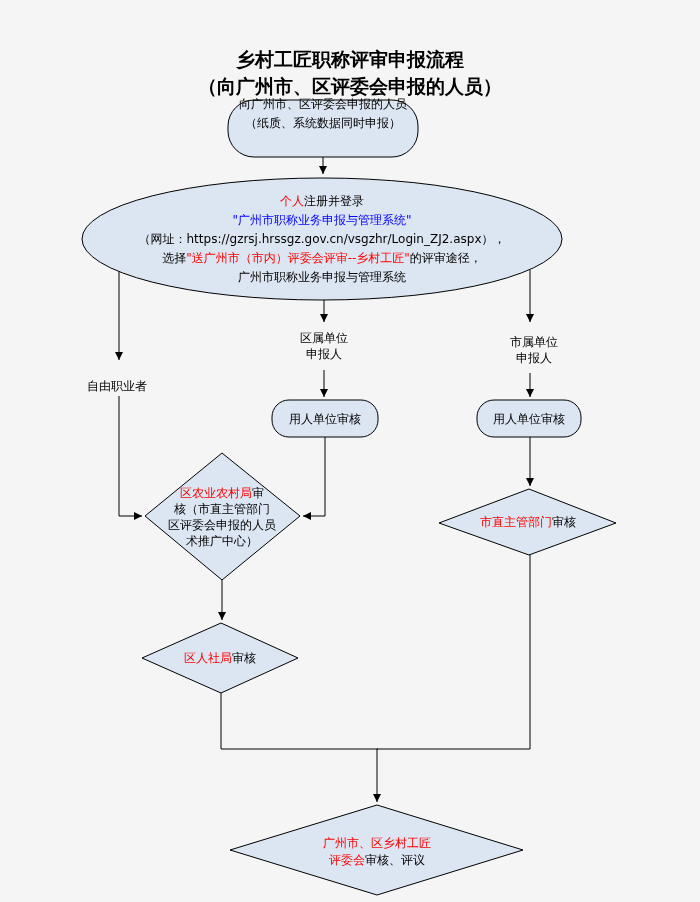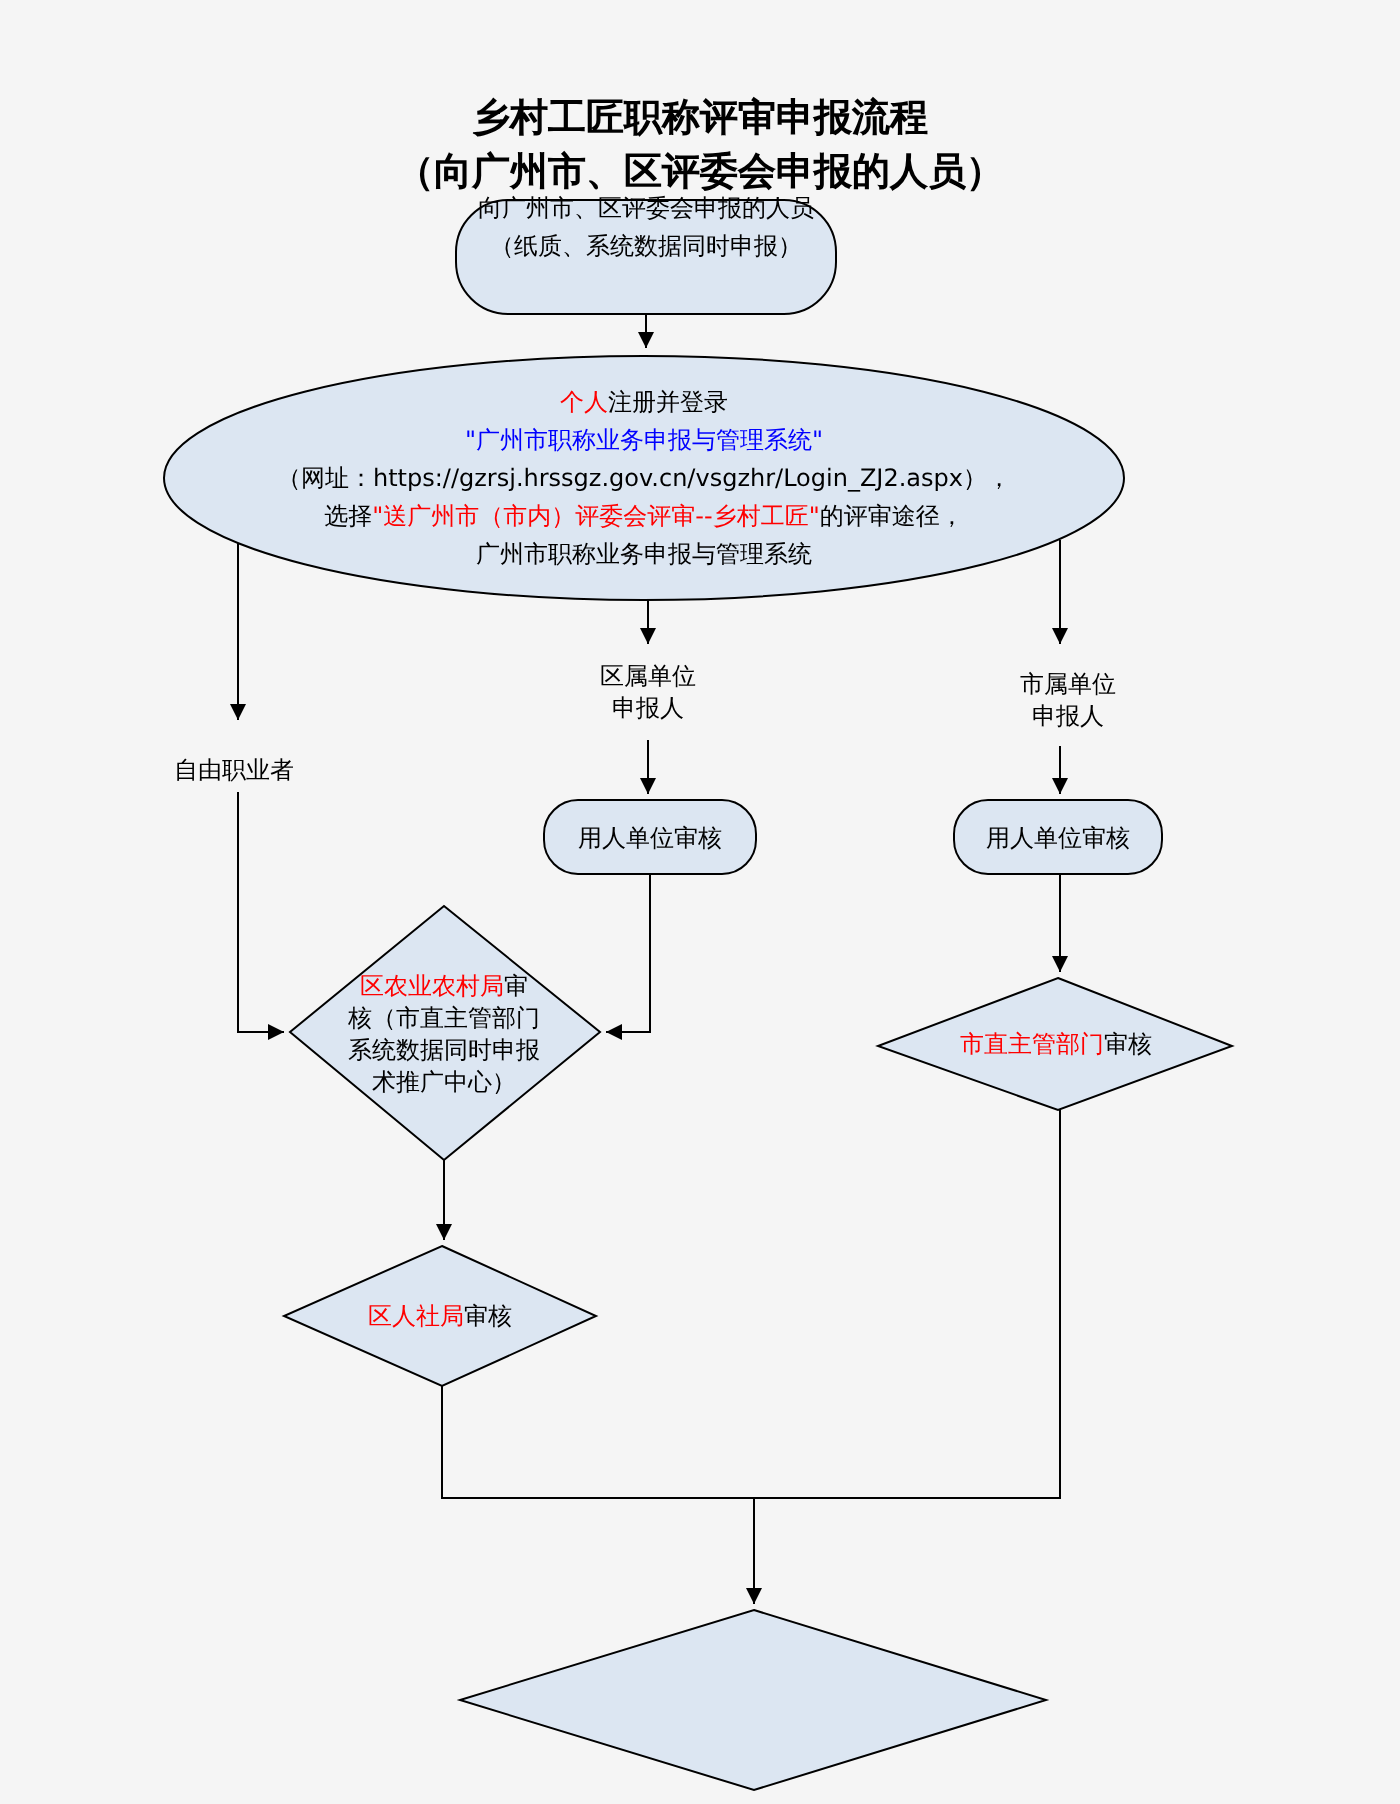--- a/index.html
+++ b/index.html
@@ -100,46 +100,52 @@
       <span class="red">个人</span><span>注册并登录</span>
     </div>
     <div class="blue">"广州市职称业务申报与管理系统"</div>
     <div>（网址：https://gzrsj.hrssgz.gov.cn/vsgzhr/Login_ZJ2.aspx），</div>
     <div>
       <span>选择</span><span class="red">"送广州市（市内）评委会评审--乡村工匠"</span><span>的评审途径，</span>
     </div>
     <div>广州市职称业务申报与管理系统</div>
   </div>
 
-  <div class="txt" style="left:72px;top:377px;width:90px;font-family:Liberation Mono, monospace;">自由职业者</div>
+  <div class="txt" style="left:72px;top:377px;width:90px;">自由职业者</div>
 
   <div class="txt lh16" style="left:284px;top:331px;width:80px;font-family:Liberation Mono, monospace;">
     <div>区属单位</div>
     <div>申报人</div>
   </div>
 
   <div class="txt lh16" style="left:494px;top:334px;width:80px;">
     <div>市属单位</div>
     <div>申报人</div>
   </div>
 
   <div class="txt" style="left:272px;top:412px;width:106px;line-height:14px;">用人单位审核</div>
   <div class="txt" style="left:477px;top:412px;width:104px;line-height:14px;">用人单位审核</div>
 
   <div class="txt lh16" style="left:157px;top:485px;width:130px;">
     <div>
       <span class="red">区农业农村局</span><span>审</span>
     </div>
     <div>核（市直主管部门</div>
-    <div>系统数据同时申报</div>
+    <div>区评委会申报的人员</div>
     <div>术推广中心）</div>
   </div>
 
   <div class="txt" style="left:458px;top:515px;width:140px;line-height:14px;">
     <span class="red">市直主管部门</span><span>审核</span>
   </div>
 
   <div class="txt" style="left:160px;top:651px;width:120px;line-height:14px;">
     <span class="red">区人社局</span><span>审核</span>
   </div>
 
+  <div class="txt lh17" style="left:297px;top:835px;width:160px;">
+    <div class="red">广州市、区乡村工匠</div>
+    <div>
+      <span class="red">评委会</span><span>审核、评议</span>
+    </div>
+  </div>
 
 </div>
 
 </body></html>

